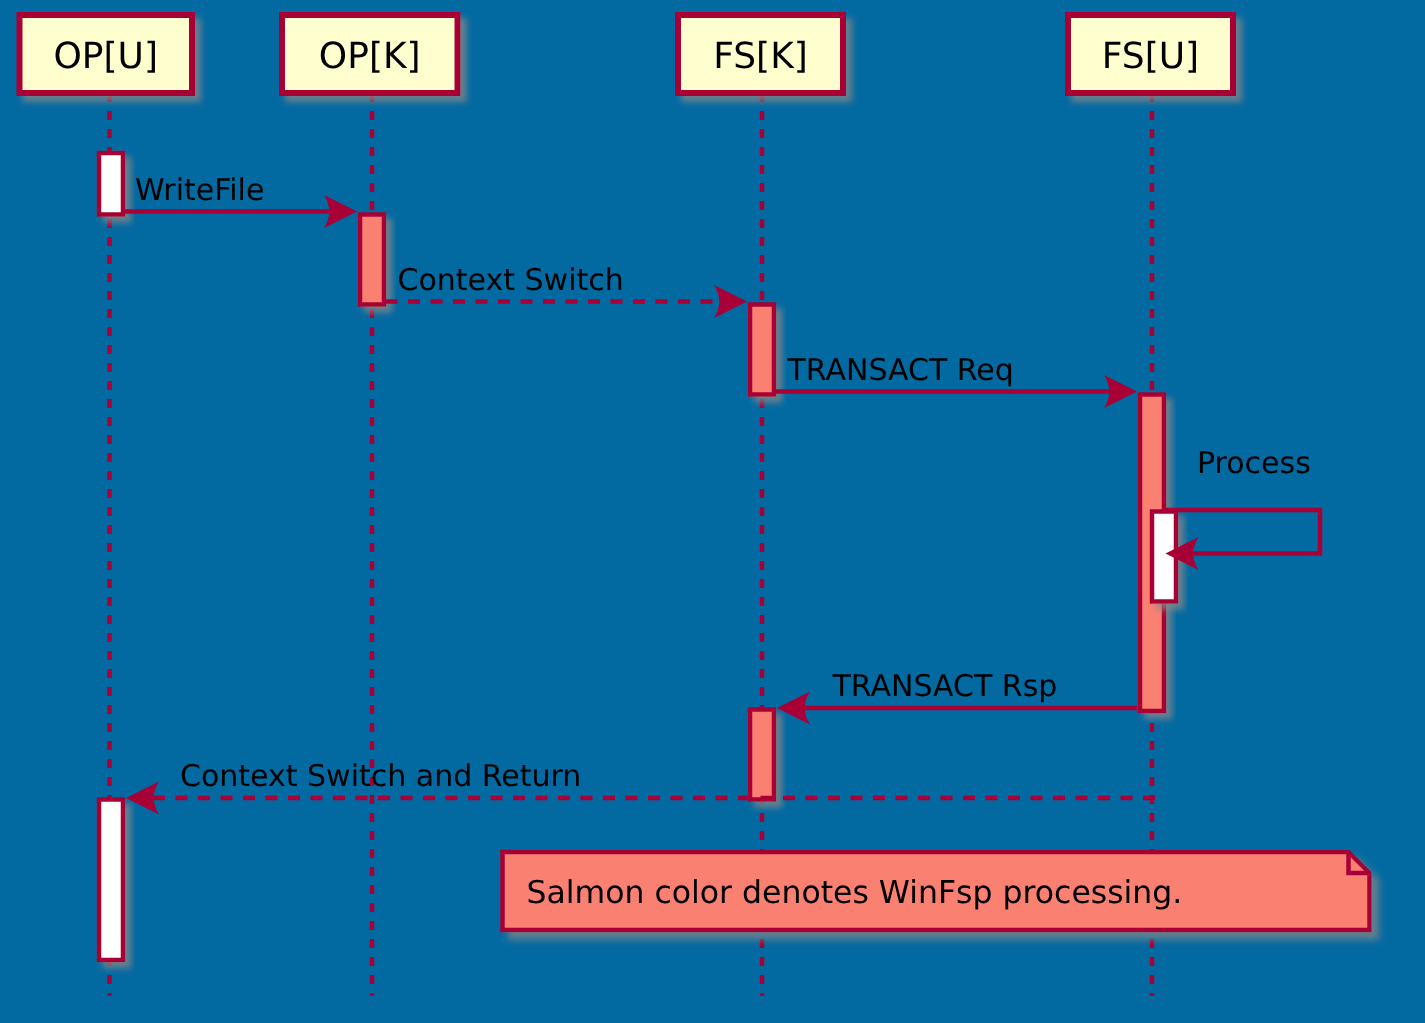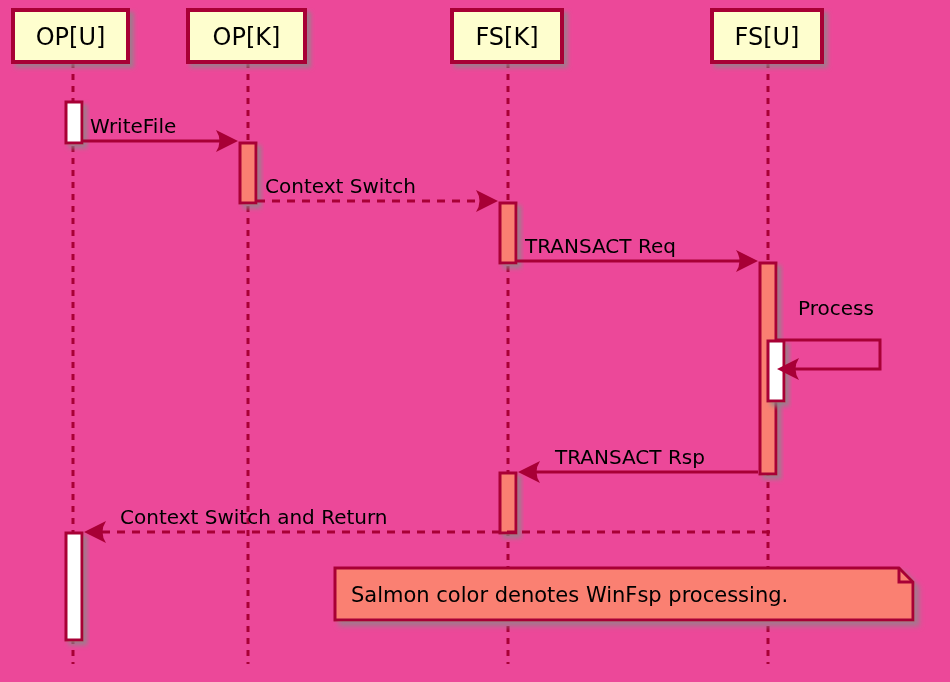--- a/index.html
+++ b/index.html
@@ -8,21 +8,21 @@
     padding: 0;
     background: #FFFFFF;
   }
   body {
     font-family: "DejaVu Sans", sans-serif;
   }
   #diagram-root {
     position: relative;
     width: 950px;
     height: 682px;
-    background: #ec4899;
+    background: #0369a1;
     overflow: hidden;
   }
   #diagram-svg {
     position: absolute;
     left: 0;
     top: 0;
     width: 950px;
     height: 682px;
   }
   .participant-label,

